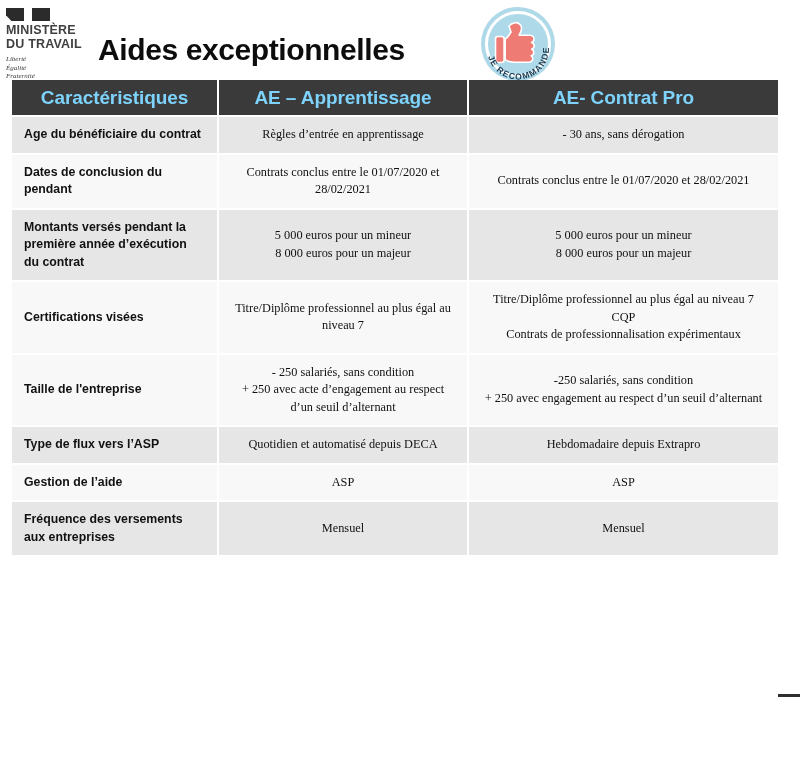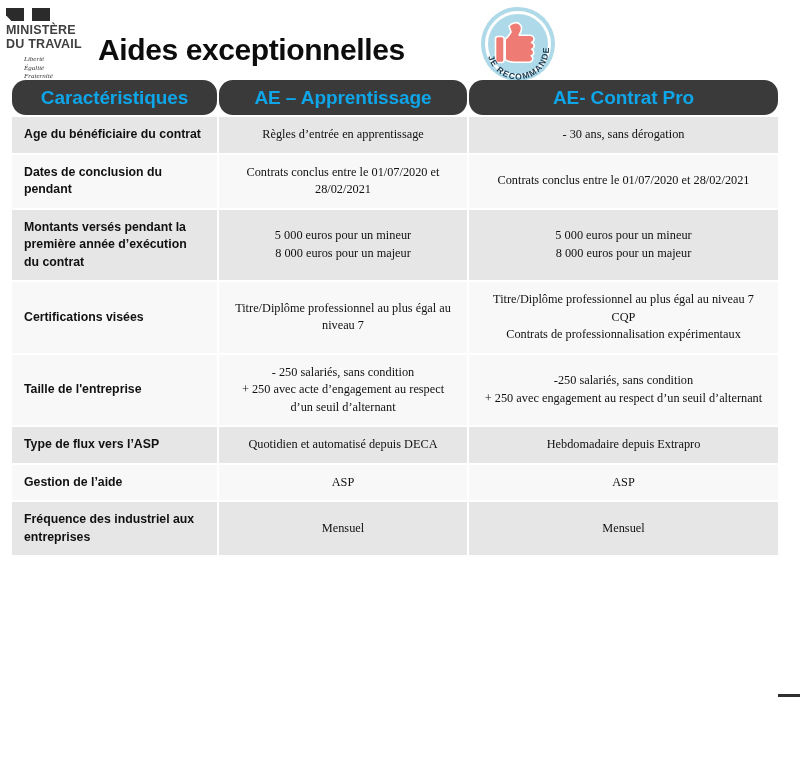--- a/index.html
+++ b/index.html
@@ -54,21 +54,20 @@
     letter-spacing: 0.2px;
     color: #404040;
   }
   .logo-motto {
     margin-top: 4px;
     font-family: "Liberation Serif", serif;
     font-style: italic;
     font-size: 7px;
     line-height: 8.6px;
     color: #3a3a3a;
-    margin-left: 18px;
   }
 
   
   #page-title {
     position: absolute;
     left: 98px;
     top: 33px;
     font-size: 30px;
     font-weight: bold;
     letter-spacing: -0.4px;
@@ -95,29 +94,28 @@
     border-collapse: separate;
     border-spacing: 2px 2px;
     table-layout: fixed;
   }
   #comparison-table col.c-char { width: 205px; }
   #comparison-table col.c-app  { width: 248px; }
   #comparison-table col.c-pro  { width: 309px; }
 
   #comparison-table thead th {
     background: #3a3a3a;
-    color: #0ea5e9;
+    color: #7dd3fc;
     font-size: 19px;
     font-weight: bold;
     height: 35px;
     padding: 0 22px;
     text-align: center;
     vertical-align: middle;
     letter-spacing: -0.1px;
-    border-radius: 14px;
   }
 
   #comparison-table tbody td {
     font-size: 12.3px;
     line-height: 17.5px;
     padding: 9px 12px;
     vertical-align: middle;
   }
   #comparison-table tbody tr.row-shade td { background: #e6e6e6; }
   #comparison-table tbody tr.row-light td { background: #f8f8f8; }
@@ -228,20 +226,20 @@
         <td class="cell-label">Type de flux vers l’ASP</td>
         <td class="cell-value">Quotidien et automatisé depuis DECA</td>
         <td class="cell-value">Hebdomadaire depuis  Extrapro</td>
       </tr>
       <tr class="row-light">
         <td class="cell-label">Gestion de l’aide</td>
         <td class="cell-value">ASP</td>
         <td class="cell-value">ASP</td>
       </tr>
       <tr class="row-shade">
-        <td class="cell-label">Fréquence des industriel aux entreprises</td>
+        <td class="cell-label">Fréquence des versements aux entreprises</td>
         <td class="cell-value">Mensuel</td>
         <td class="cell-value">Mensuel</td>
       </tr>
     </tbody>
 </table>
 
 <div id="edge-rule"></div>
 
 </body></html>

